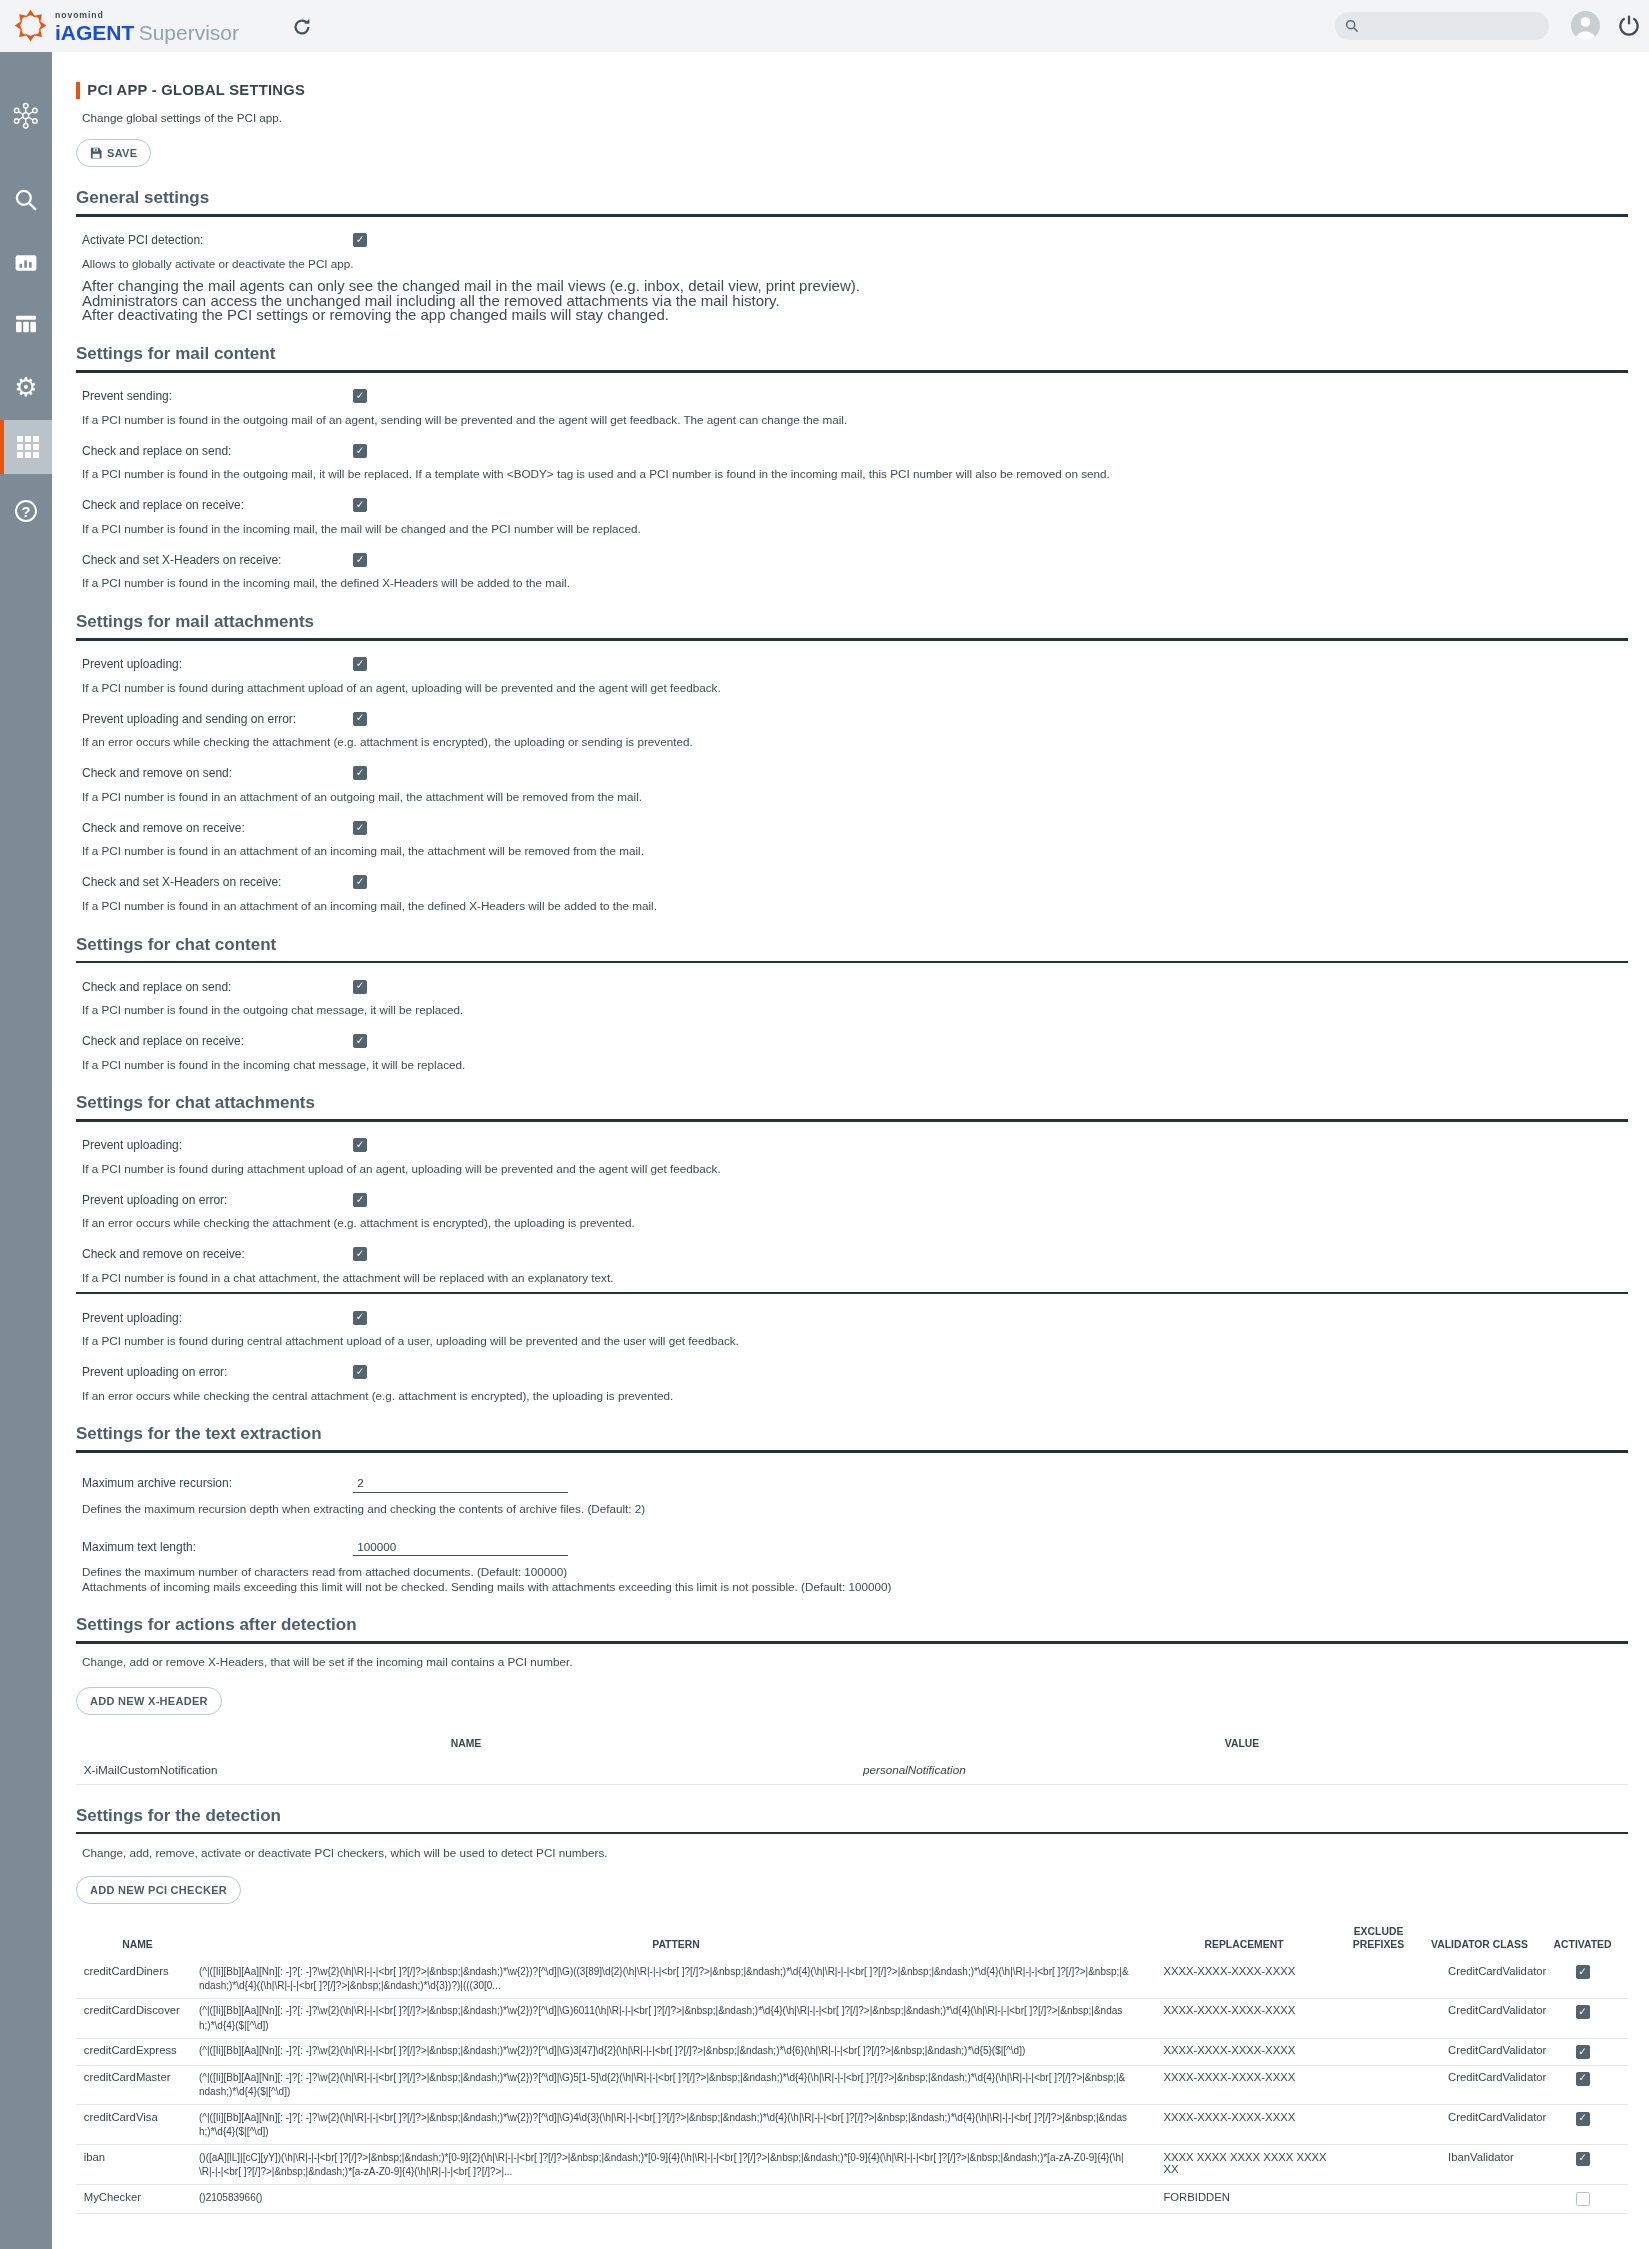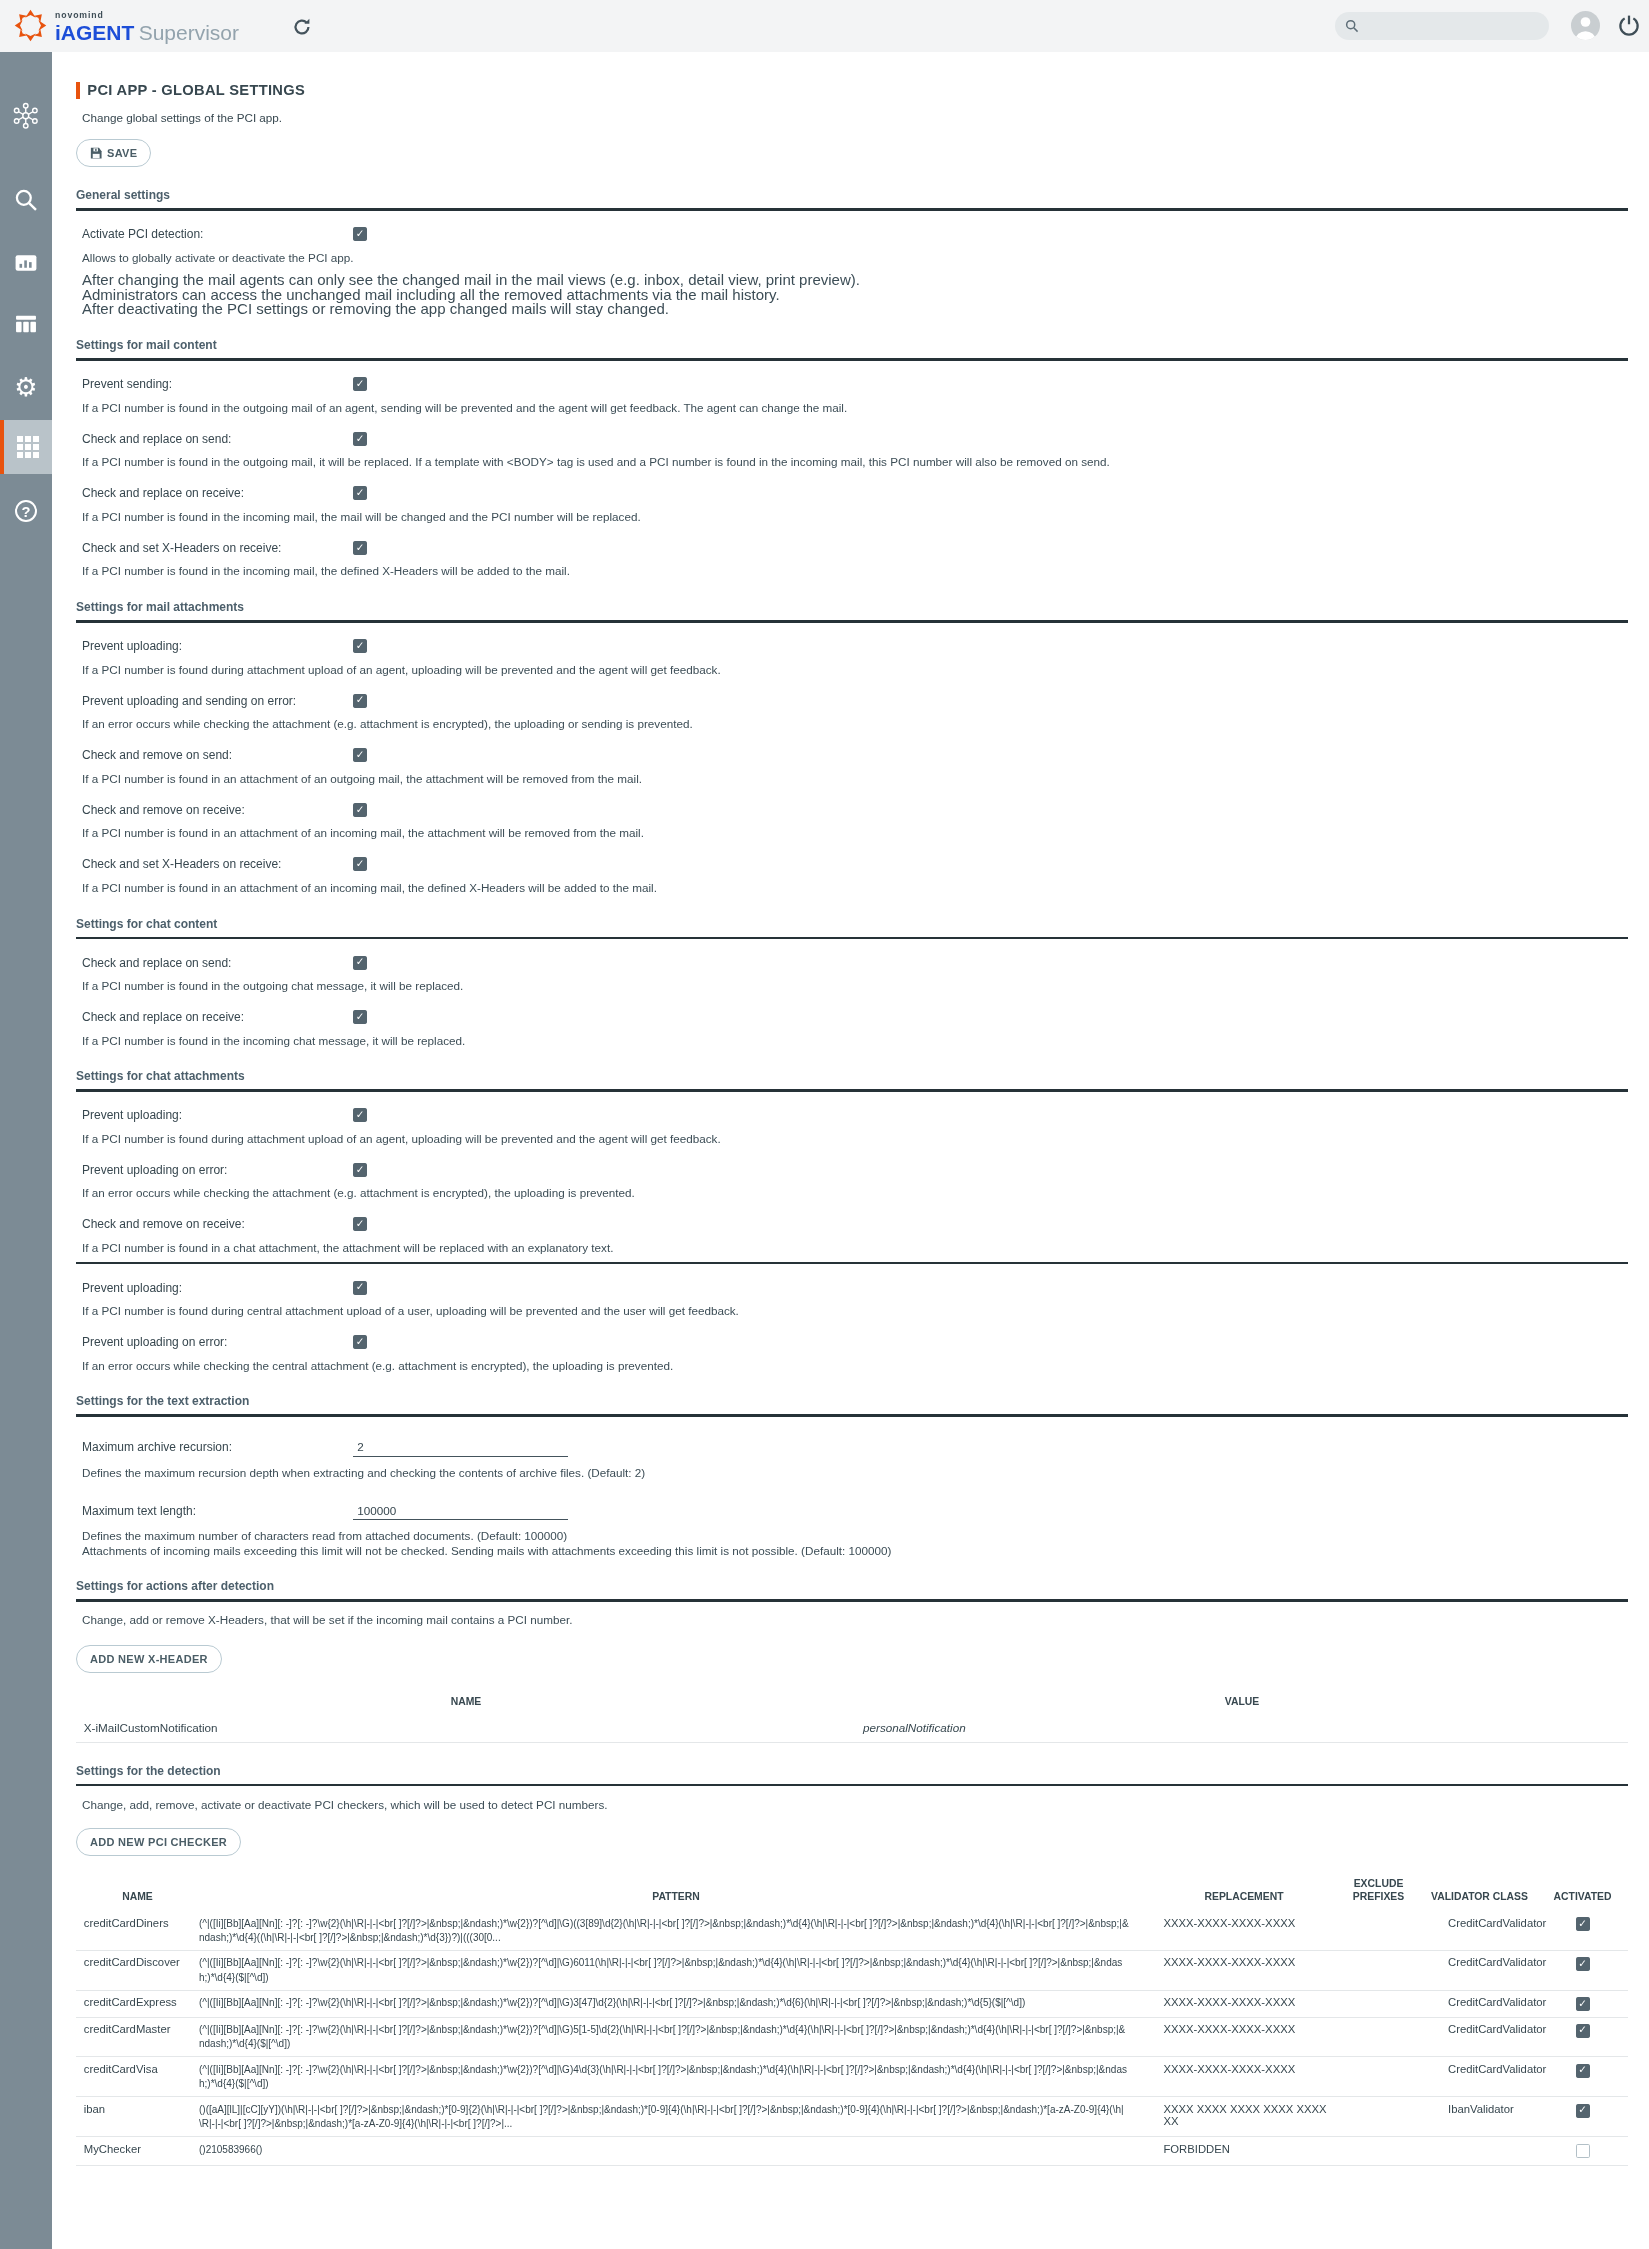--- a/index.html
+++ b/index.html
@@ -27,21 +27,21 @@
   .gear-glyph { font-size:26px; color:#fff; line-height:1; }
   .grid9 { display:grid; grid-template-columns:repeat(3,6px); grid-gap:2.2px; }
   .grid9 div { width:6px; height:6px; background:#fff; }
   .help-circle { width:22.5px; height:22.5px; border:2.2px solid #fff; border-radius:50%; text-align:center; font-size:14.7px; font-weight:bold; color:#fff; line-height:20px; }
   
   .content { position:absolute; left:76px; top:58px; width:1552px; }
   .page-title { margin-top:24px; font-size:14.7px; font-weight:bold; color:#37474f; letter-spacing:0.3px; display:flex; align-items:center; }
   .title-accent { display:inline-block; width:4.3px; height:16.5px; background:#e8530e; margin-right:7px; }
   .subtitle { margin-top:12px; font-size:11.7px; padding-left:6px; }
   .btn { margin-top:15.6px; display:inline-flex; align-items:center; gap:5px; border:0.9px solid #b9cad2; border-radius:14px; background:#fff; color:#4a5d66; font-size:11px; font-weight:bold; letter-spacing:0.3px; padding:7px 13px; cursor:pointer; font-family:"Liberation Sans",sans-serif; }
-  h2.sec { margin-top:21px; font-size:12px; font-weight:bold; color:#4c5f6b; }
+  h2.sec { margin-top:21px; font-size:17px; font-weight:bold; color:#4c5f6b; }
   .rule { height:2.6px; background:#263238; margin-top:6px; }
   .setting { margin-top:15.6px; padding-left:6px; }
   .srow { display:flex; align-items:center; height:15.6px; }
   .lbl { display:inline-block; width:271px; font-size:12px; color:#37474f; }
   .cb { width:14px; height:14px; border-radius:1.7px; background:#fff; border:0.9px solid #b3c0c7; display:inline-flex; align-items:center; justify-content:center; cursor:pointer; }
   .cb.checked { background:#54646e; border-color:#54646e; }
   .cb.checked::after { content:"\2713"; color:#fff; font-size:10.4px; line-height:1; }
   .desc { margin-top:8.7px; font-size:11.7px; line-height:14.7px; color:#3c4d56; }
   .para { margin-top:7.8px; font-size:15px; line-height:14.7px; color:#3c4d56; }
   .inputrow { margin-top:19px; padding-left:6px; display:flex; align-items:flex-end; height:21px; }

